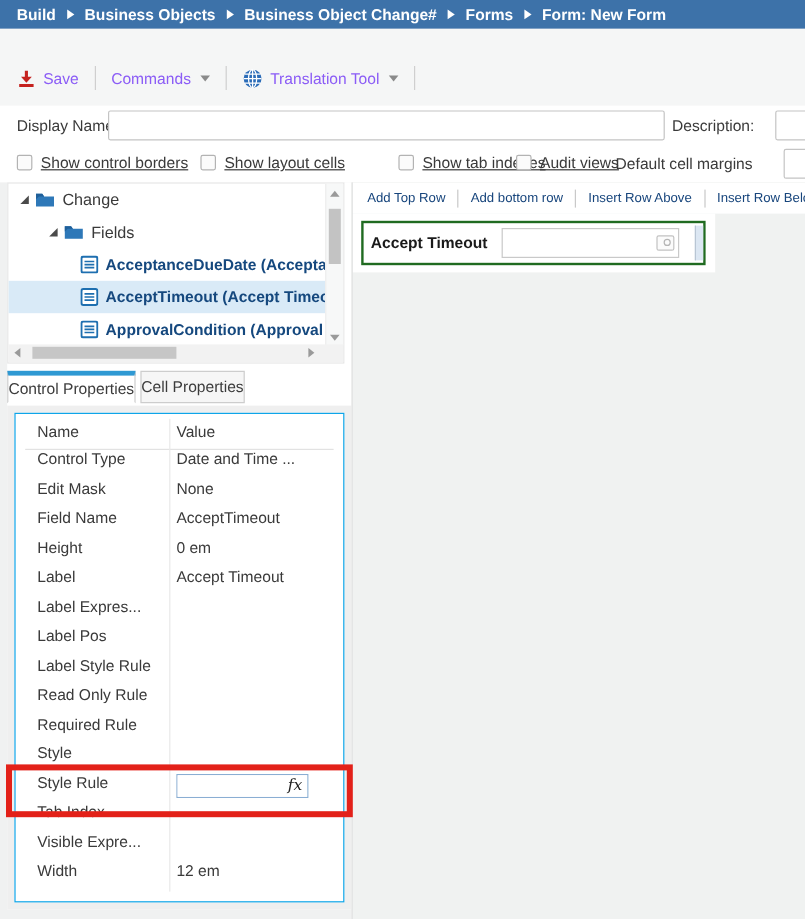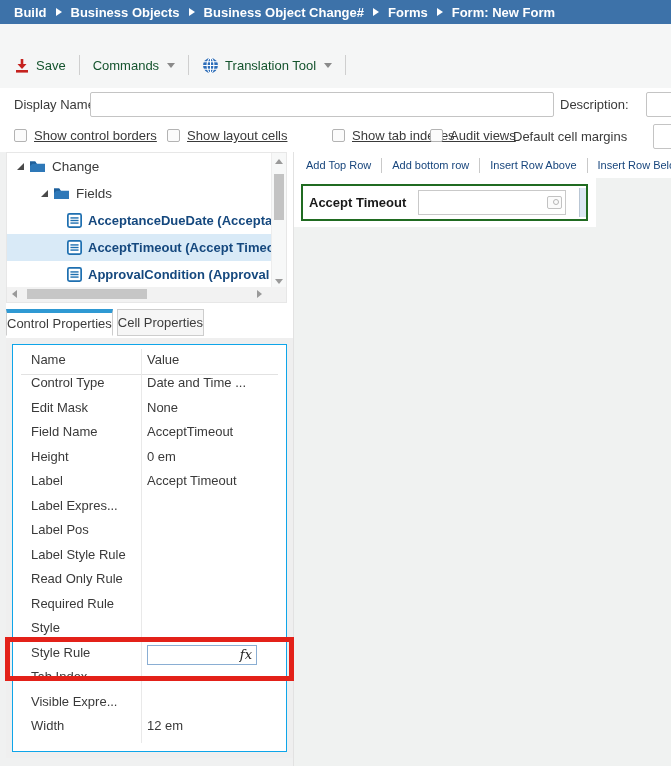--- a/index.html
+++ b/index.html
@@ -7,21 +7,21 @@
   .screen { position:relative; width:671px; height:766px; background:#fff; overflow:hidden; font-size:13px; color:#333; }
 
   
   .breadcrumb { position:absolute; top:0; left:0; right:0; height:24px; background:#3d72a9; display:flex; align-items:center; padding-left:14px; gap:9px; }
   .bc-item { color:#fff; font-weight:bold; font-size:13px; white-space:nowrap; cursor:pointer; }
   .bc-sep { width:0; height:0; border-top:4px solid transparent; border-bottom:4px solid transparent; border-left:6px solid #ffffff; display:inline-block; }
 
   
   .topband { position:absolute; top:24px; left:0; right:0; height:64px; background:#f5f6f6; }
   .toolbar { position:absolute; top:28px; left:14px; height:26px; display:flex; align-items:center; gap:13px; }
-  .tb-btn { display:inline-flex; align-items:center; gap:6px; color:#14532d; cursor:pointer; white-space:nowrap; }
+  .tb-btn { display:inline-flex; align-items:center; gap:6px; color:#8b5cf6; cursor:pointer; white-space:nowrap; }
   .tb-div { width:1px; height:20px; background:#cfcfcf; }
   .caret { width:0; height:0; border-left:4px solid transparent; border-right:4px solid transparent; border-top:5px solid #8a8a8a; display:inline-block; margin-left:2px; }
 
   
   .fld-label { position:absolute; color:#3a3a3a; }
   .txt-input { position:absolute; border:1px solid #c4c4c4; border-radius:2px; background:#fff; height:25px; font:13px "Liberation Sans", sans-serif; padding:0 5px; }
 
   
   .cb { position:absolute; top:128px; display:flex; align-items:center; gap:7px; cursor:pointer; }
   .cb-box { width:13px; height:13px; border:1px solid #b3b3b3; border-radius:2px; background:#fbfbfb; }

